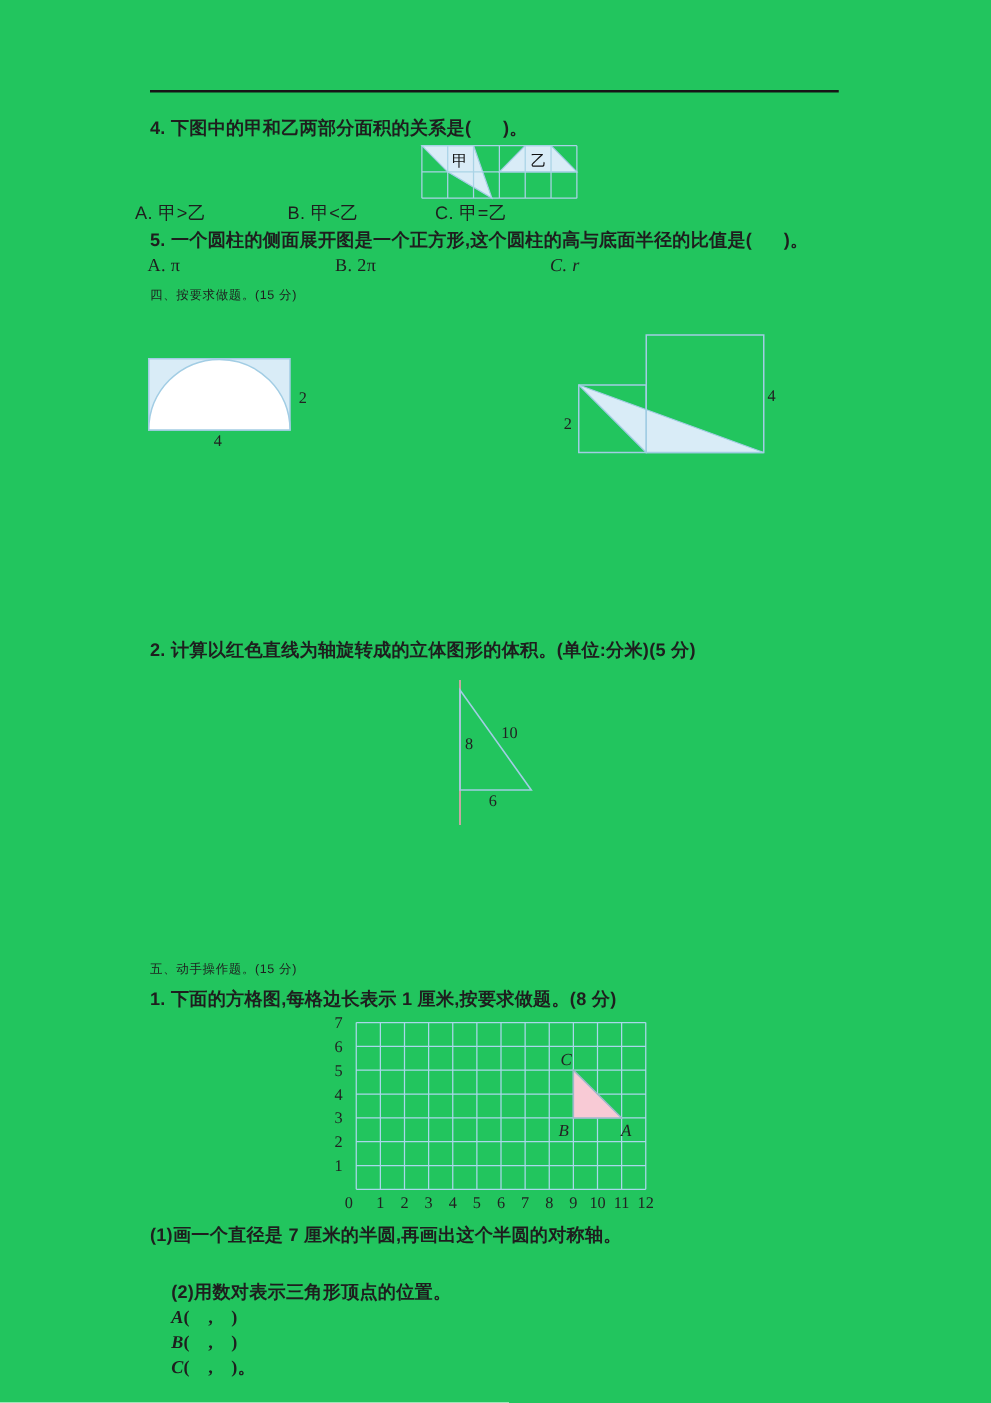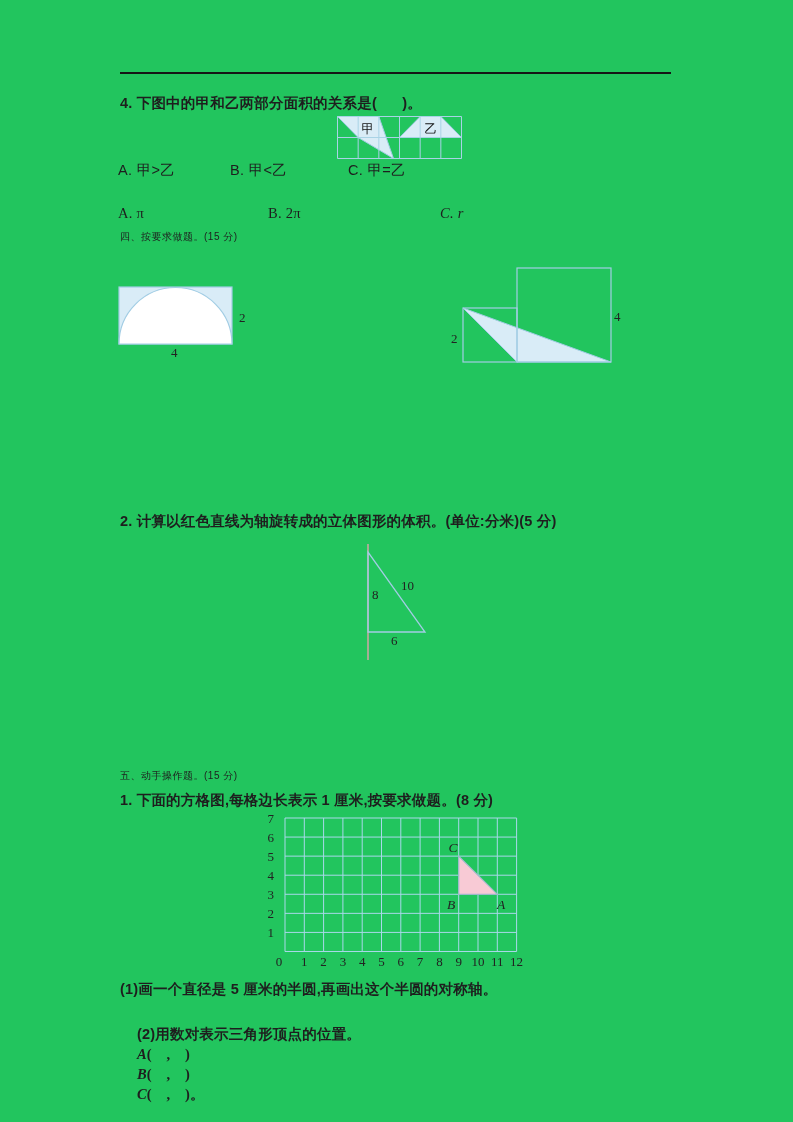--- a/index.html
+++ b/index.html
@@ -28,24 +28,25 @@
   <div class="abs tline" style="left:120px;top:93px;">4. 下图中的甲和乙两部分面积的关系是(      )。</div>
 
   <svg style="left:337px;top:116px;" width="125" height="43" viewBox="-0.5 -0.5 125 43">
     <polygon points="0,0 41.33,0 56,42 20.67,21" fill="#d9ecf7" stroke="#a2cde4" stroke-width="1"></polygon>
     <polygon points="62,21 82.67,0 103.33,0 124,21" fill="#d9ecf7" stroke="#a2cde4" stroke-width="1"></polygon>
     <path d="M0 0H124 M0 21H124 M0 42H124 M0 0V42 M20.67 0V42 M41.33 0V42 M62 0V42 M82.67 0V42 M103.33 0V42 M124 0V42" stroke="#a9d3e6" stroke-width="1" fill="none"></path>
     <text x="24" y="16" class="cjk">甲</text>
     <text x="87" y="16" class="cjk">乙</text>
   </svg>
 
-  <span class="abs opt" style="left:118px;top:161px;">A. 甲&gt;乙</span>
+  <span class="abs opt" style="left:108px;top:161px;">A. 甲&gt;乙</span>
   <span class="abs opt" style="left:230px;top:161px;">B. 甲&lt;乙</span>
   <span class="abs opt" style="left:348px;top:161px;">C. 甲=乙</span>
 
+  <div class="abs tline" style="left:120px;top:183px;">5. 一个圆柱的侧面展开图是一个正方形,这个圆柱的高与底面半径的比值是(      )。</div>
   <span class="abs opt serif" style="left:118px;top:205px;text-align:center;">A. π</span>
   <span class="abs opt serif" style="left:268px;top:205px;">B. 2π</span>
   <span class="abs opt serif" style="left:440px;top:205px;font-style:italic;">C. r</span>
 
   <div class="abs hline" style="left:120px;top:227px;">四、按要求做题。(15 分)</div>
 
   <svg style="left:118px;top:286px;" width="140" height="75" viewBox="0 0 140 75">
     <rect x="1" y="1" width="113" height="57" fill="#d9ecf7" stroke="#a2cde4" stroke-width="1.2"></rect>
     <path d="M 1 58 A 56.5 56.5 0 0 1 114 58 Z" fill="#ffffff" stroke="#a2cde4" stroke-width="1.2"></path>
     <text x="121" y="36" class="num">2</text>
@@ -94,21 +95,21 @@
       <text x="266.6" y="156" text-anchor="middle" class="num">12</text>
       <text x="24" y="12.5" text-anchor="end" class="num">7</text>
       <text x="24" y="31.57" text-anchor="end" class="num">6</text>
       <text x="24" y="50.64" text-anchor="end" class="num">5</text>
       <text x="24" y="69.71000000000001" text-anchor="end" class="num">4</text>
       <text x="24" y="88.78" text-anchor="end" class="num">3</text>
       <text x="24" y="107.85" text-anchor="end" class="num">2</text>
       <text x="24" y="126.92" text-anchor="end" class="num" fill="#dfa8b2">1</text>
     </svg>
 
-  <div class="abs tline" style="left:120px;top:979px;">(1)画一个直径是 5 厘米的半圆,再画出这个半圆的对称轴。</div>
+  <div class="abs tline" style="left:120px;top:979px;">(1)画一个直径是 7 厘米的半圆,再画出这个半圆的对称轴。</div>
   <div class="abs tline" style="left:120px;top:1004px;">
     <span>(2)用数对表示三角形顶点的位置。</span>
     <span class="pt blankpart"><i>A</i><span>(　,　)</span></span>
     <span class="pt blankpart"><i>B</i><span>(　,　)</span></span>
     <span class="blankpart"><i>C</i><span>(　,　)。</span></span>
   </div>
 
 </div>
 
 </body></html>

